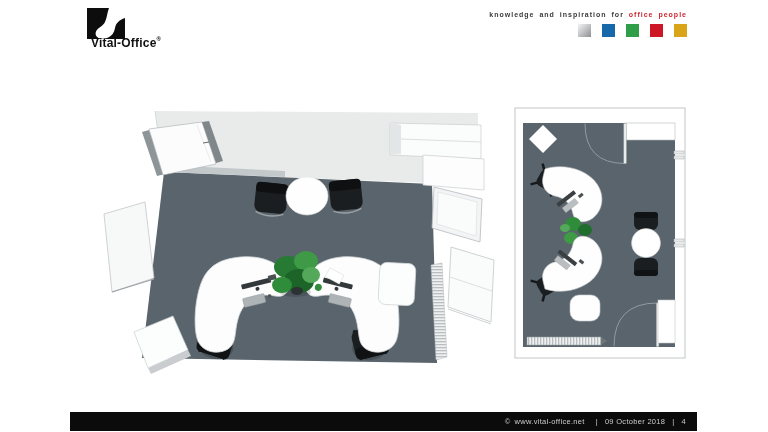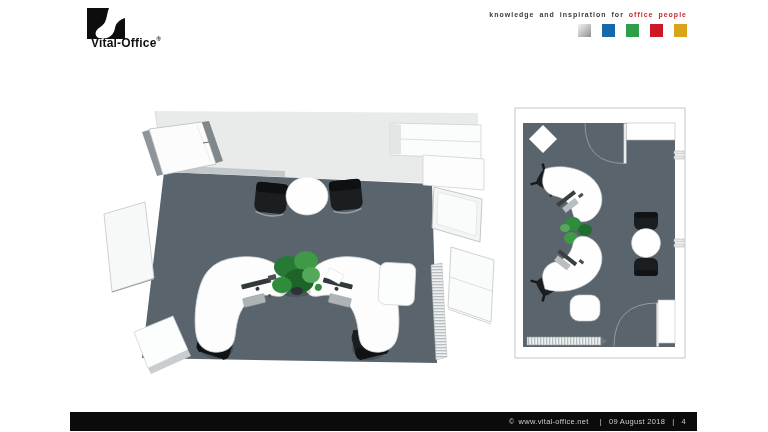--- a/index.html
+++ b/index.html
@@ -269,16 +269,16 @@
     <circle cx="133" cy="137" r="14.5" fill="#ffffff" stroke="#c6caca" stroke-width="0.5"></circle>
   </g>
 
   <rect x="145" y="194" width="17" height="43" fill="#ffffff" stroke="#c2c6c7" stroke-width="0.6"></rect>
 </svg>
 
 <div class="footer-bar">
   <span>©</span>
   <span class="gap-s">www.vital-office.net</span>
   <span class="gap-m">|</span>
-  <span>09 August 2018</span>
+  <span>09 October 2018</span>
   <span class="gap-m">|</span>
   <span>4</span>
 </div>
 
 </body></html>

